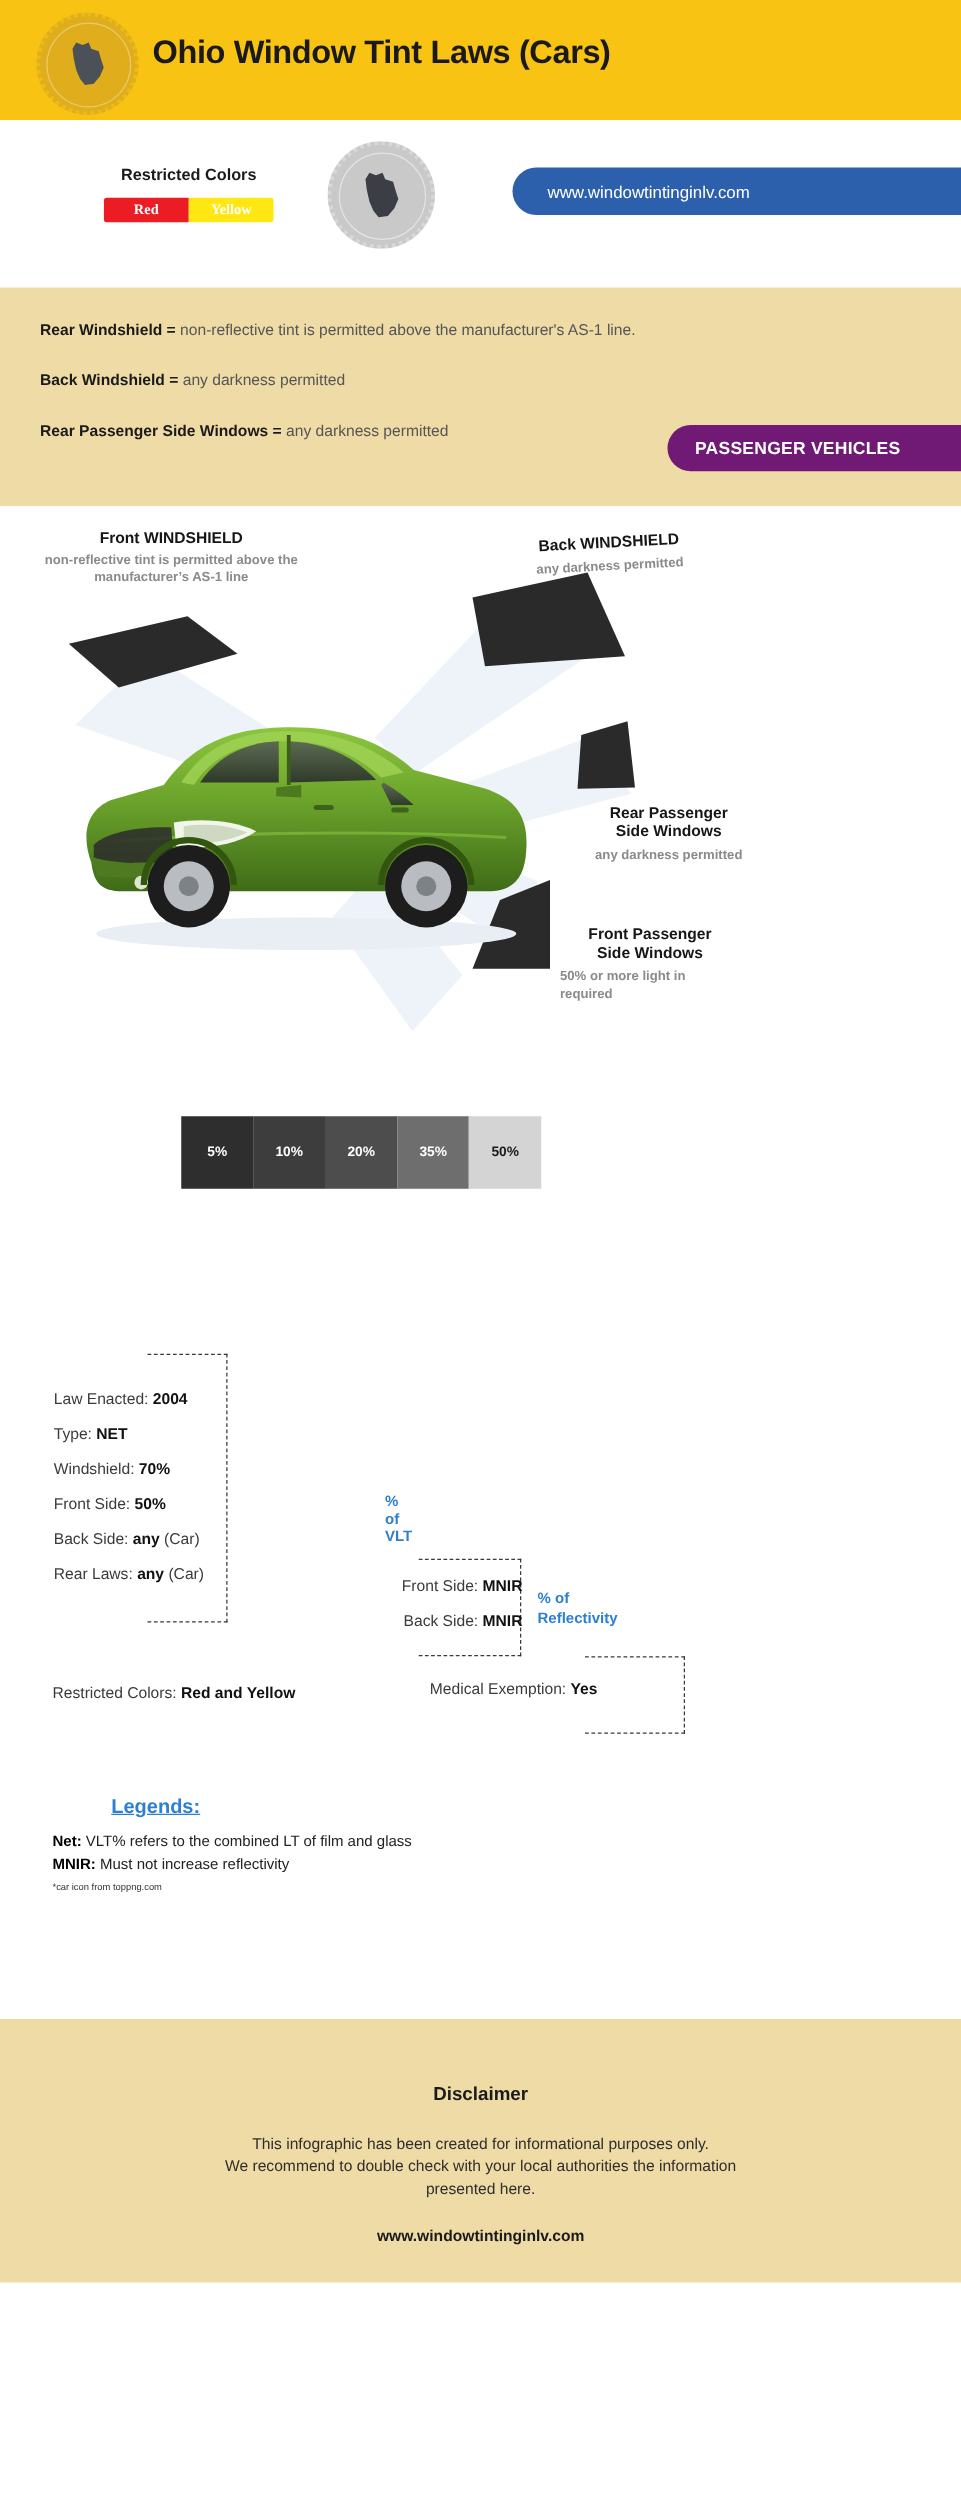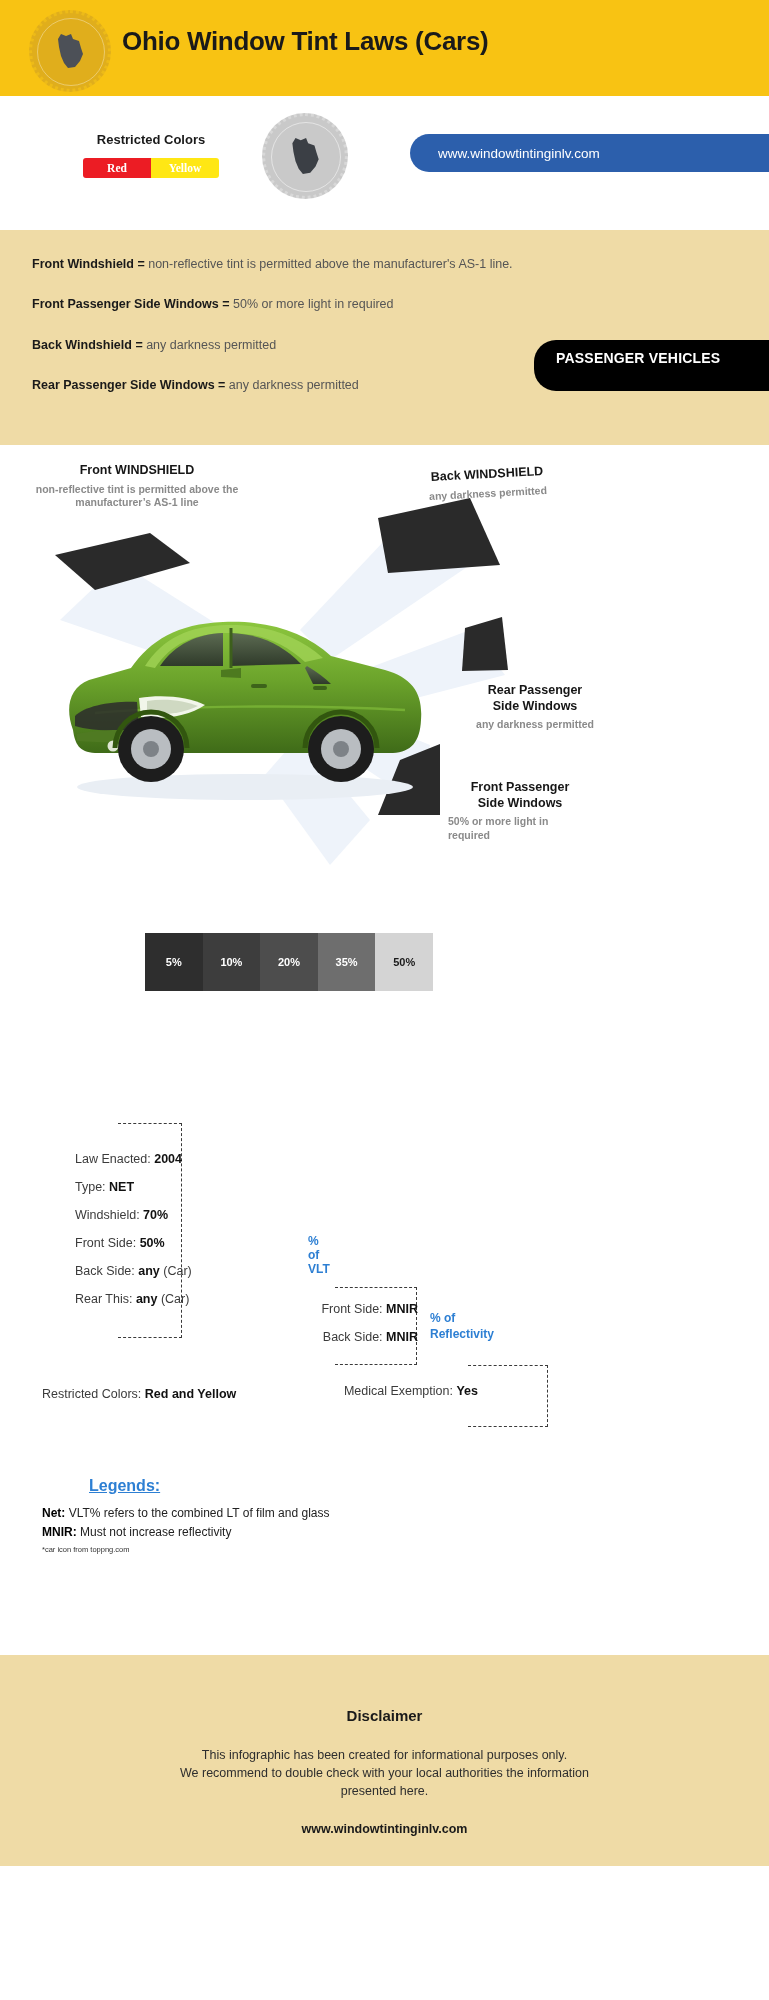--- a/index.html
+++ b/index.html
@@ -74,23 +74,23 @@
     color:#ffffff;font-size:13.5px;
   }
 
   
   .band-beige{position:relative;background:#efdba6;padding:26px 0 28px 0;}
   .rule-line{font-size:12.5px;color:#555;margin:0 0 24px 32px;line-height:1.3;}
   .rule-line:last-child{margin-bottom:2px;}
   .rule-line b{color:#1a1a1a;font-weight:bold;}
   .pv-badge{
     position:absolute;right:0;top:110px;
-    background:#000000;color:#fff;
+    background:#701a75;color:#fff;
     font-size:14px;font-weight:bold;letter-spacing:.2px;
-    padding:10px 18px 25px 22px;
+    padding:10px 18px 11px 22px;
     border-radius:22px 0 0 22px;
     width:235px;box-sizing:border-box;
   }
 
   
   .diagram{position:relative;background:#fff;height:650px;}
   .diagram svg.rays{position:absolute;left:0;top:0;}
   .lbl{position:absolute;}
   .lbl .t{font-size:12.5px;font-weight:bold;color:#161616;line-height:1.25;}
   .lbl .s{font-size:10.5px;font-weight:bold;color:#8a8a8a;line-height:1.3;margin-top:4px;}
@@ -114,21 +114,21 @@
   }
   .sw{flex:1;display:flex;align-items:center;justify-content:center;font-size:11px;font-weight:bold;}
 
   
   .data-zone{position:relative;height:560px;background:#fff;}
   .dash-box{position:absolute;box-sizing:border-box;}
 
   .vlt-box{left:118px;top:28px;width:64px;height:215px;
     border-right:1px dashed #3a3a3a;border-top:1px dashed #3a3a3a;border-bottom:1px dashed #3a3a3a;
     border-left:none;}
-  .vlt-list{position:absolute;left:-75px;top:28px;width:230px;margin-left:32px;}
+  .vlt-list{position:absolute;left:-75px;top:28px;width:230px;}
   .dl{font-size:12.5px;color:#3b3b3b;margin-bottom:14px;white-space:nowrap;}
   .dl b{color:#111;font-weight:bold;}
   .vlt-tag{position:absolute;left:190px;top:110px;font-size:12px;font-weight:bold;color:#2d7fd3;}
 
   .refl-box{left:335px;top:192px;width:82px;height:78px;
     border-right:1px dashed #3a3a3a;border-top:1px dashed #3a3a3a;border-bottom:1px dashed #3a3a3a;border-left:none;}
   .refl-list{position:absolute;left:-112px;top:14px;width:195px;text-align:right;}
   .refl-tag{position:absolute;left:95px;top:22px;font-size:12px;font-weight:bold;color:#2d7fd3;line-height:1.35;width:90px;}
 
   .restricted-row{position:absolute;left:42px;top:292px;font-size:12.5px;color:#3b3b3b;}
@@ -184,24 +184,21 @@
       </svg>
     </div>
 
     <div class="url-button">
       <span>www.windowtintinginlv.com</span>
     </div>
   </div>
 
   <div class="band-beige">
     <p class="rule-line">
-      <b>Front Windshield =</b><span> non-reflective tint is permitted above the manufacturer's AS-1 line.</span>
-    </p>
-    <p class="rule-line">
-      <b>Front Passenger Side Windows =</b><span> 50% or more light in required</span>
+      <b>Rear Windshield =</b><span> non-reflective tint is permitted above the manufacturer's AS-1 line.</span>
     </p>
     <p class="rule-line">
       <b>Back Windshield =</b><span> any darkness permitted</span>
     </p>
     <p class="rule-line">
       <b>Rear Passenger Side Windows =</b><span> any darkness permitted</span>
     </p>
     <div class="pv-badge">PASSENGER VEHICLES</div>
   </div>
 
@@ -323,21 +320,21 @@
         <div class="dl">
           <span>Windshield: </span><b>70%</b>
         </div>
         <div class="dl">
           <span>Front Side: </span><b>50%</b>
         </div>
         <div class="dl">
           <span>Back Side: </span><b>any</b><span> (Car)</span>
         </div>
         <div class="dl">
-          <span>Rear This: </span><b>any</b><span> (Car)</span>
+          <span>Rear Laws: </span><b>any</b><span> (Car)</span>
         </div>
       </div>
       <div class="vlt-tag">% of VLT</div>
     </div>
 
     <div class="dash-box refl-box">
       <div class="refl-list">
         <div class="dl">
           <span>Front Side: </span><b>MNIR</b>
         </div>

